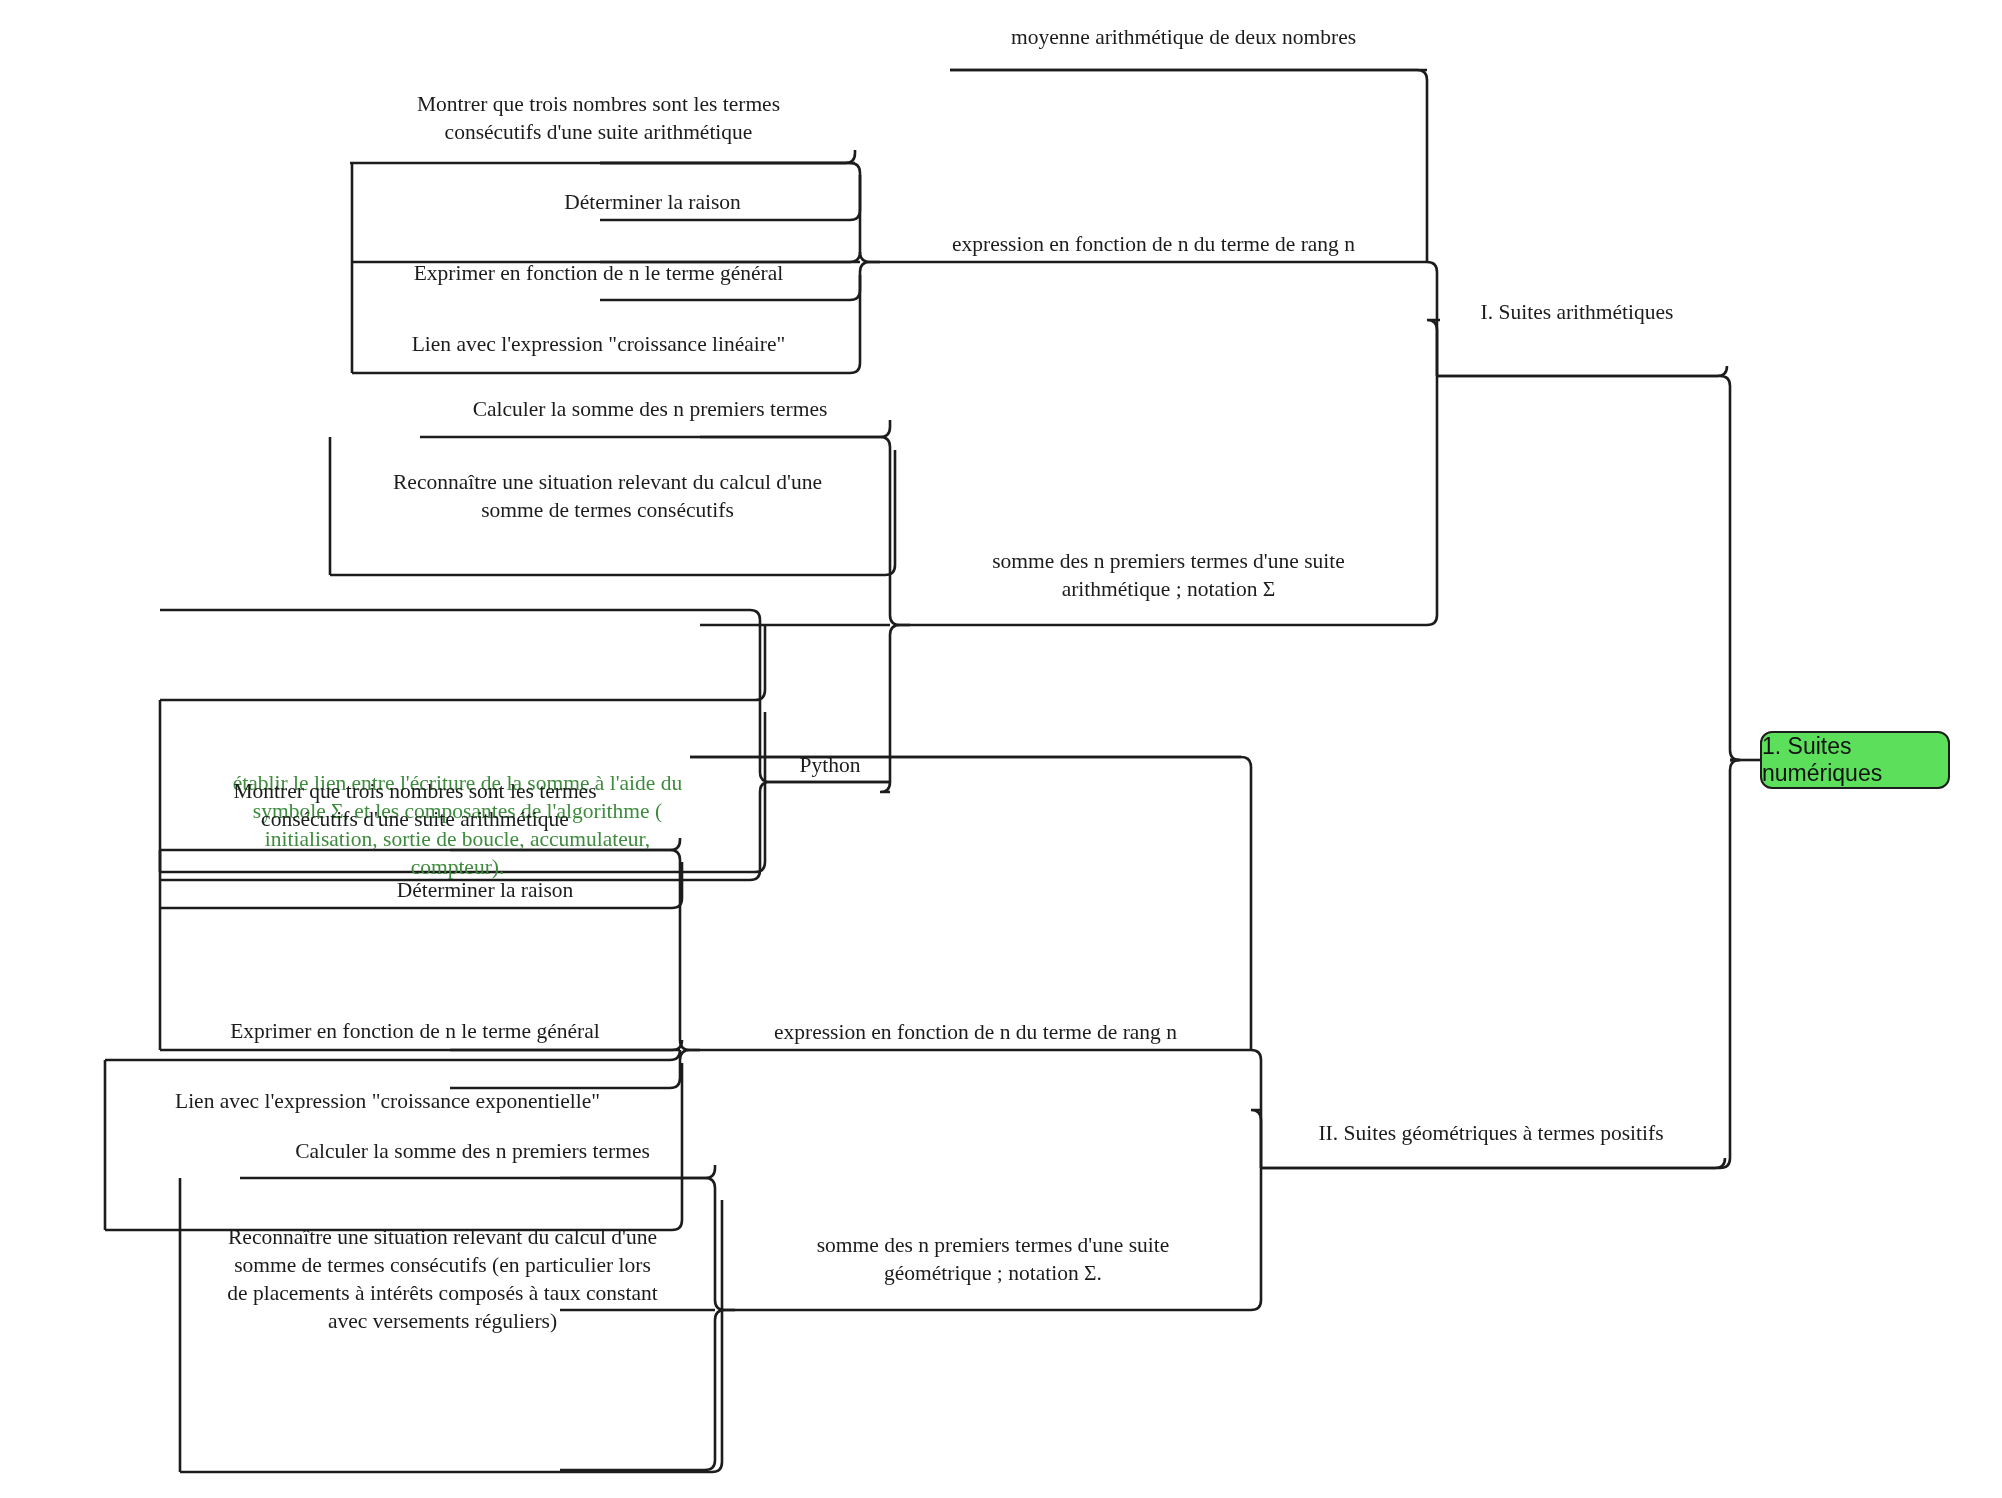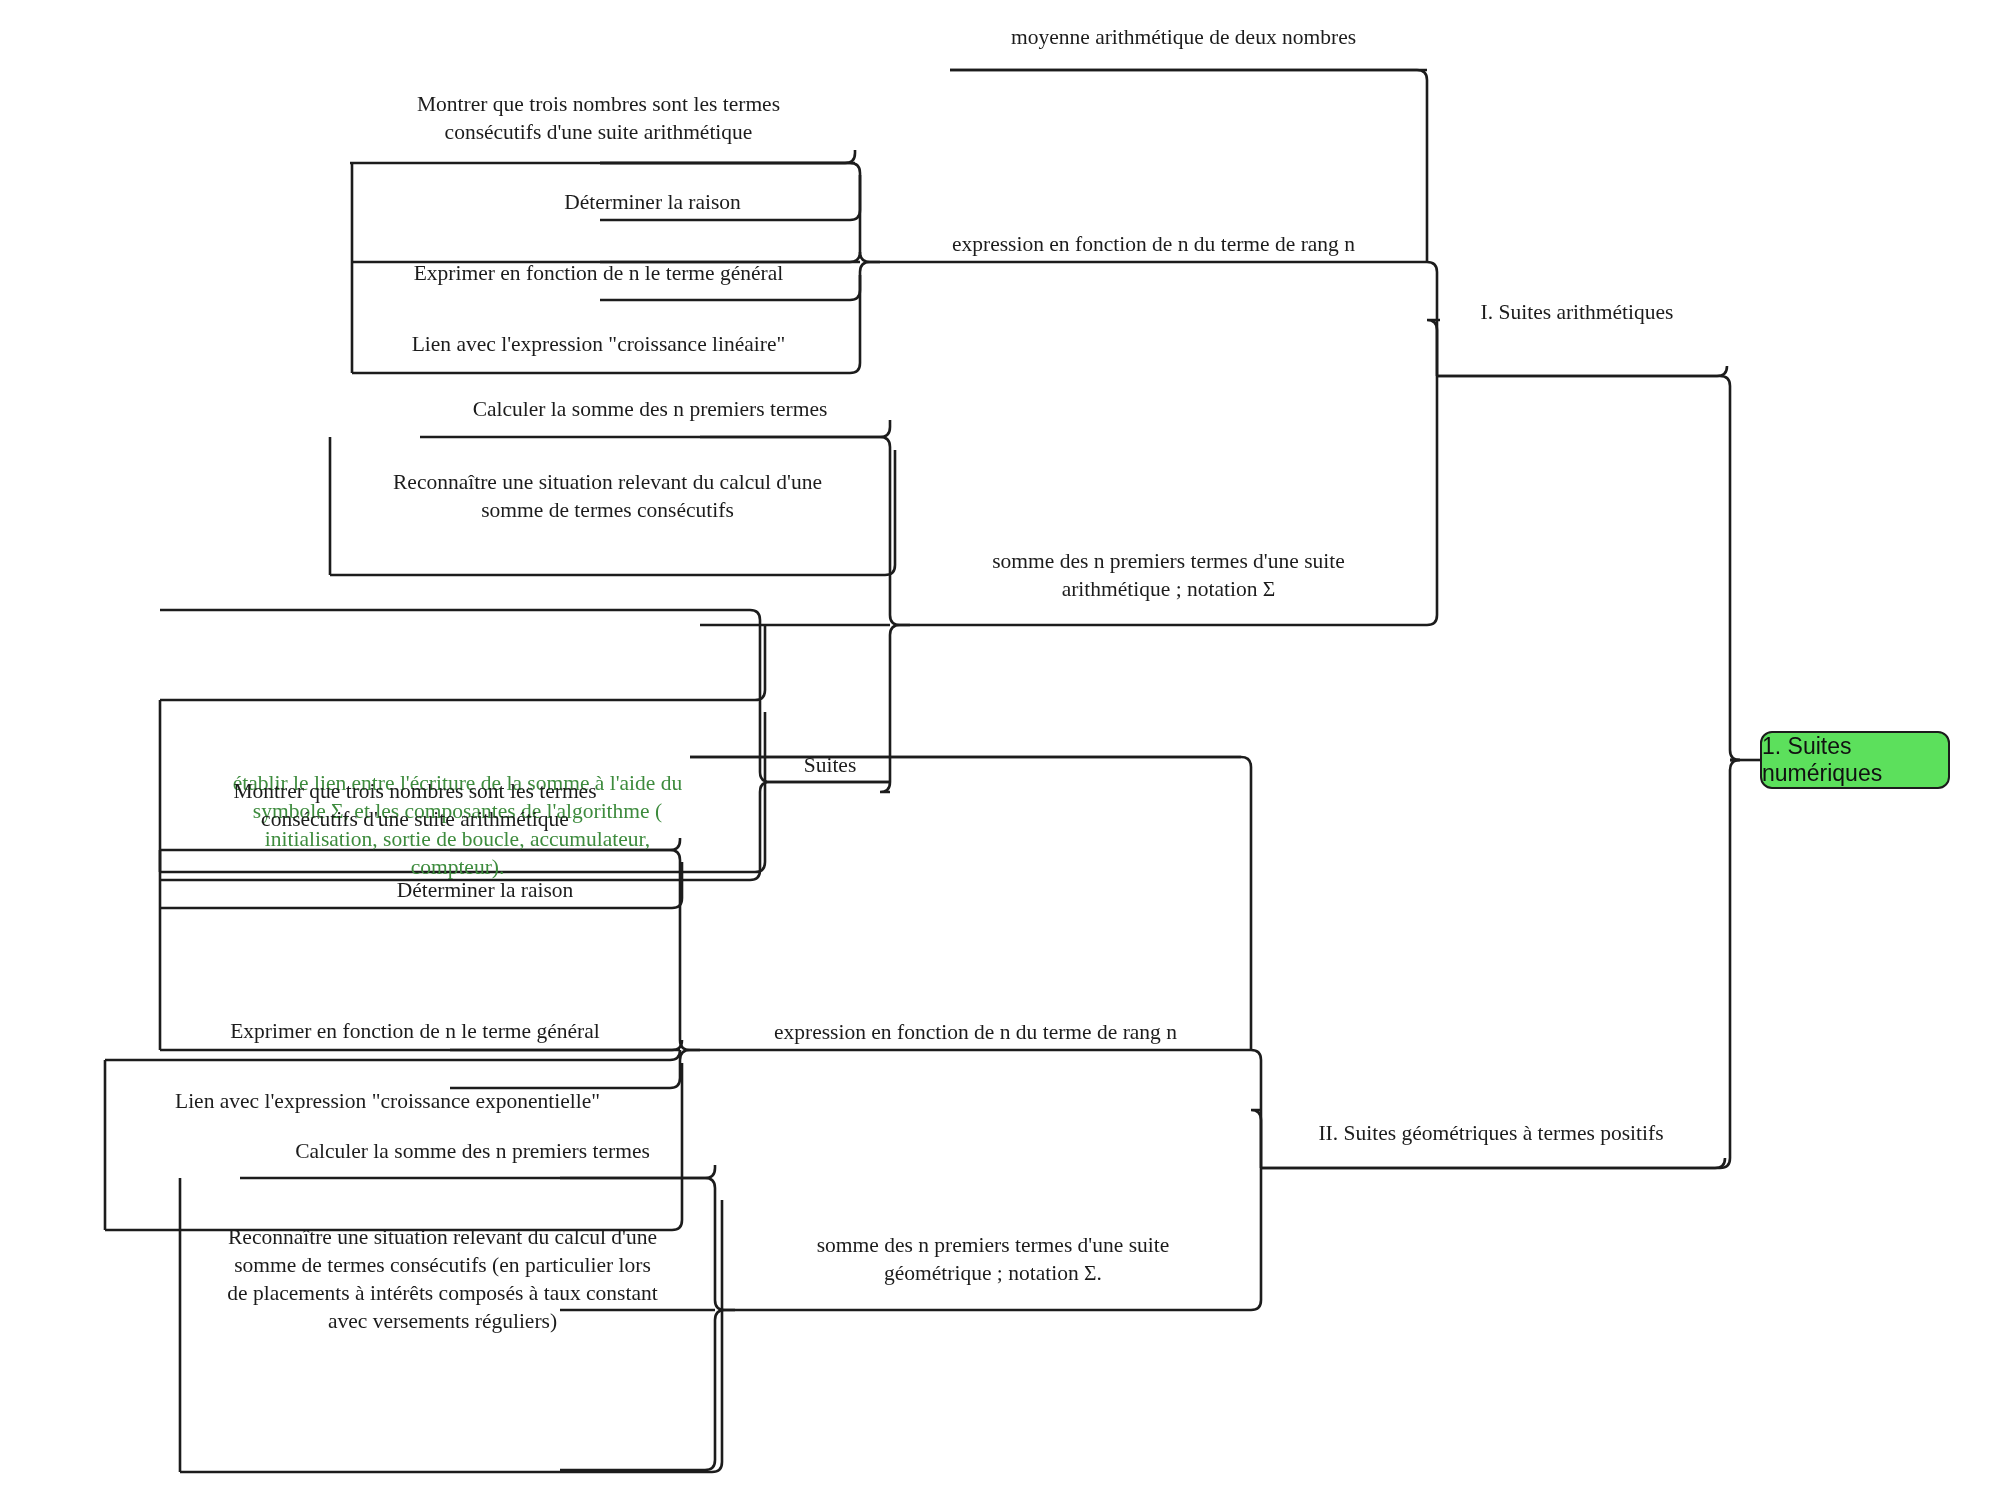--- a/index.html
+++ b/index.html
@@ -132,21 +132,21 @@
 
   <div class="node dark" style="left:352px;top:260px;width:493px;">Exprimer en fonction de n le terme général</div>
 
   <div class="node dark" style="left:352px;top:331px;width:493px;">Lien avec l'expression "croissance linéaire"</div>
 
   <div class="node dark" style="left:420px;top:396px;width:460px;">Calculer la somme des n premiers termes</div>
 
   <div class="node dark" style="left:330px;top:469px;width:555px;">Reconnaître une situation relevant du calcul d'une
 somme de termes consécutifs</div>
 
-  <div class="node dark" style="left:770px;top:752px;width:120px;">Suites</div>
+  <div class="node dark" style="left:770px;top:752px;width:120px;">Python</div>
 
 
   <div class="node green" style="left:160px;top:770px;width:595px;">établir le lien entre l'écriture de la somme à l'aide du
 symbole Σ, et les composantes de l'algorithme (
 initialisation, sortie de boucle, accumulateur,
 compteur).</div>
 
 
   <div class="node dark" style="left:700px;top:1019px;width:551px;">expression en fonction de n du terme de rang n</div>
 

